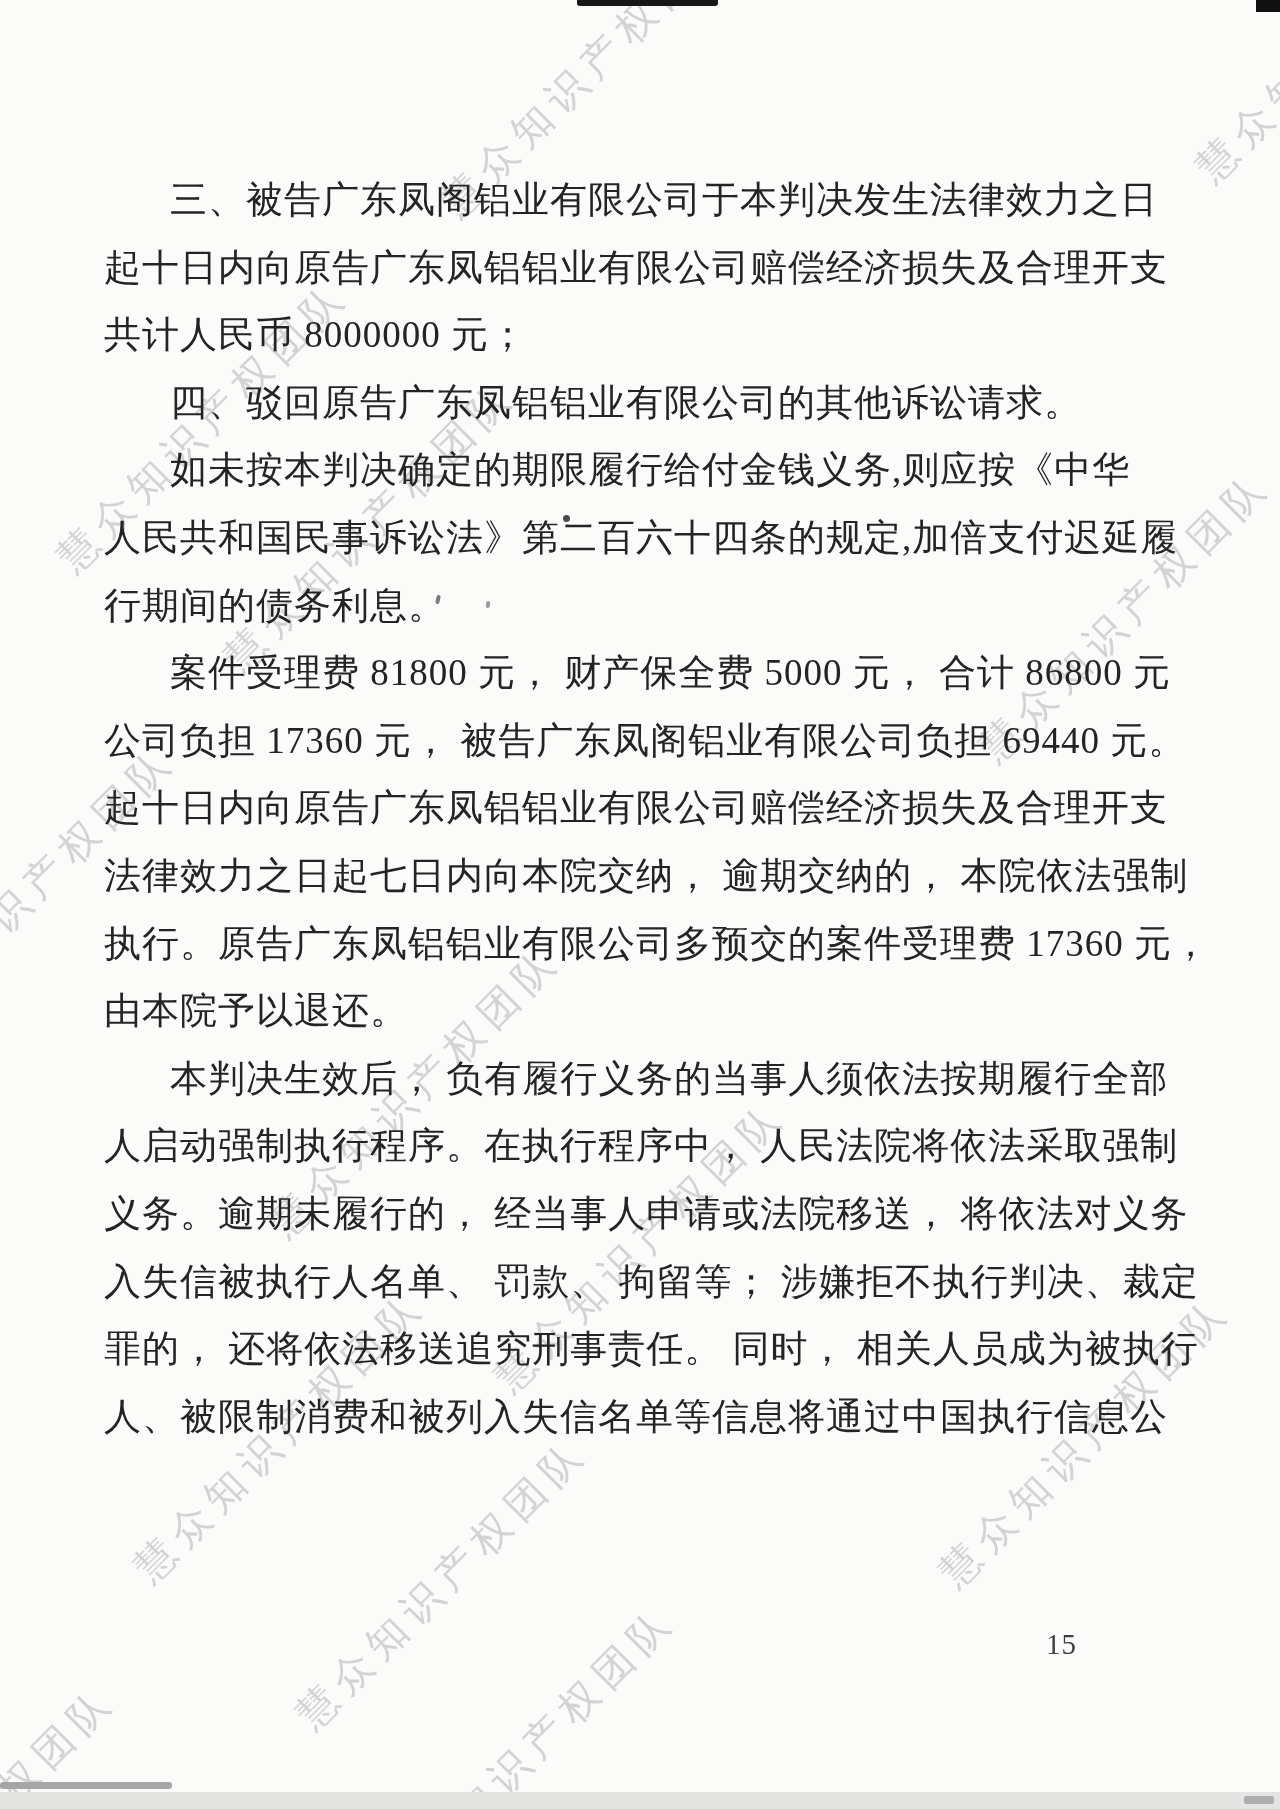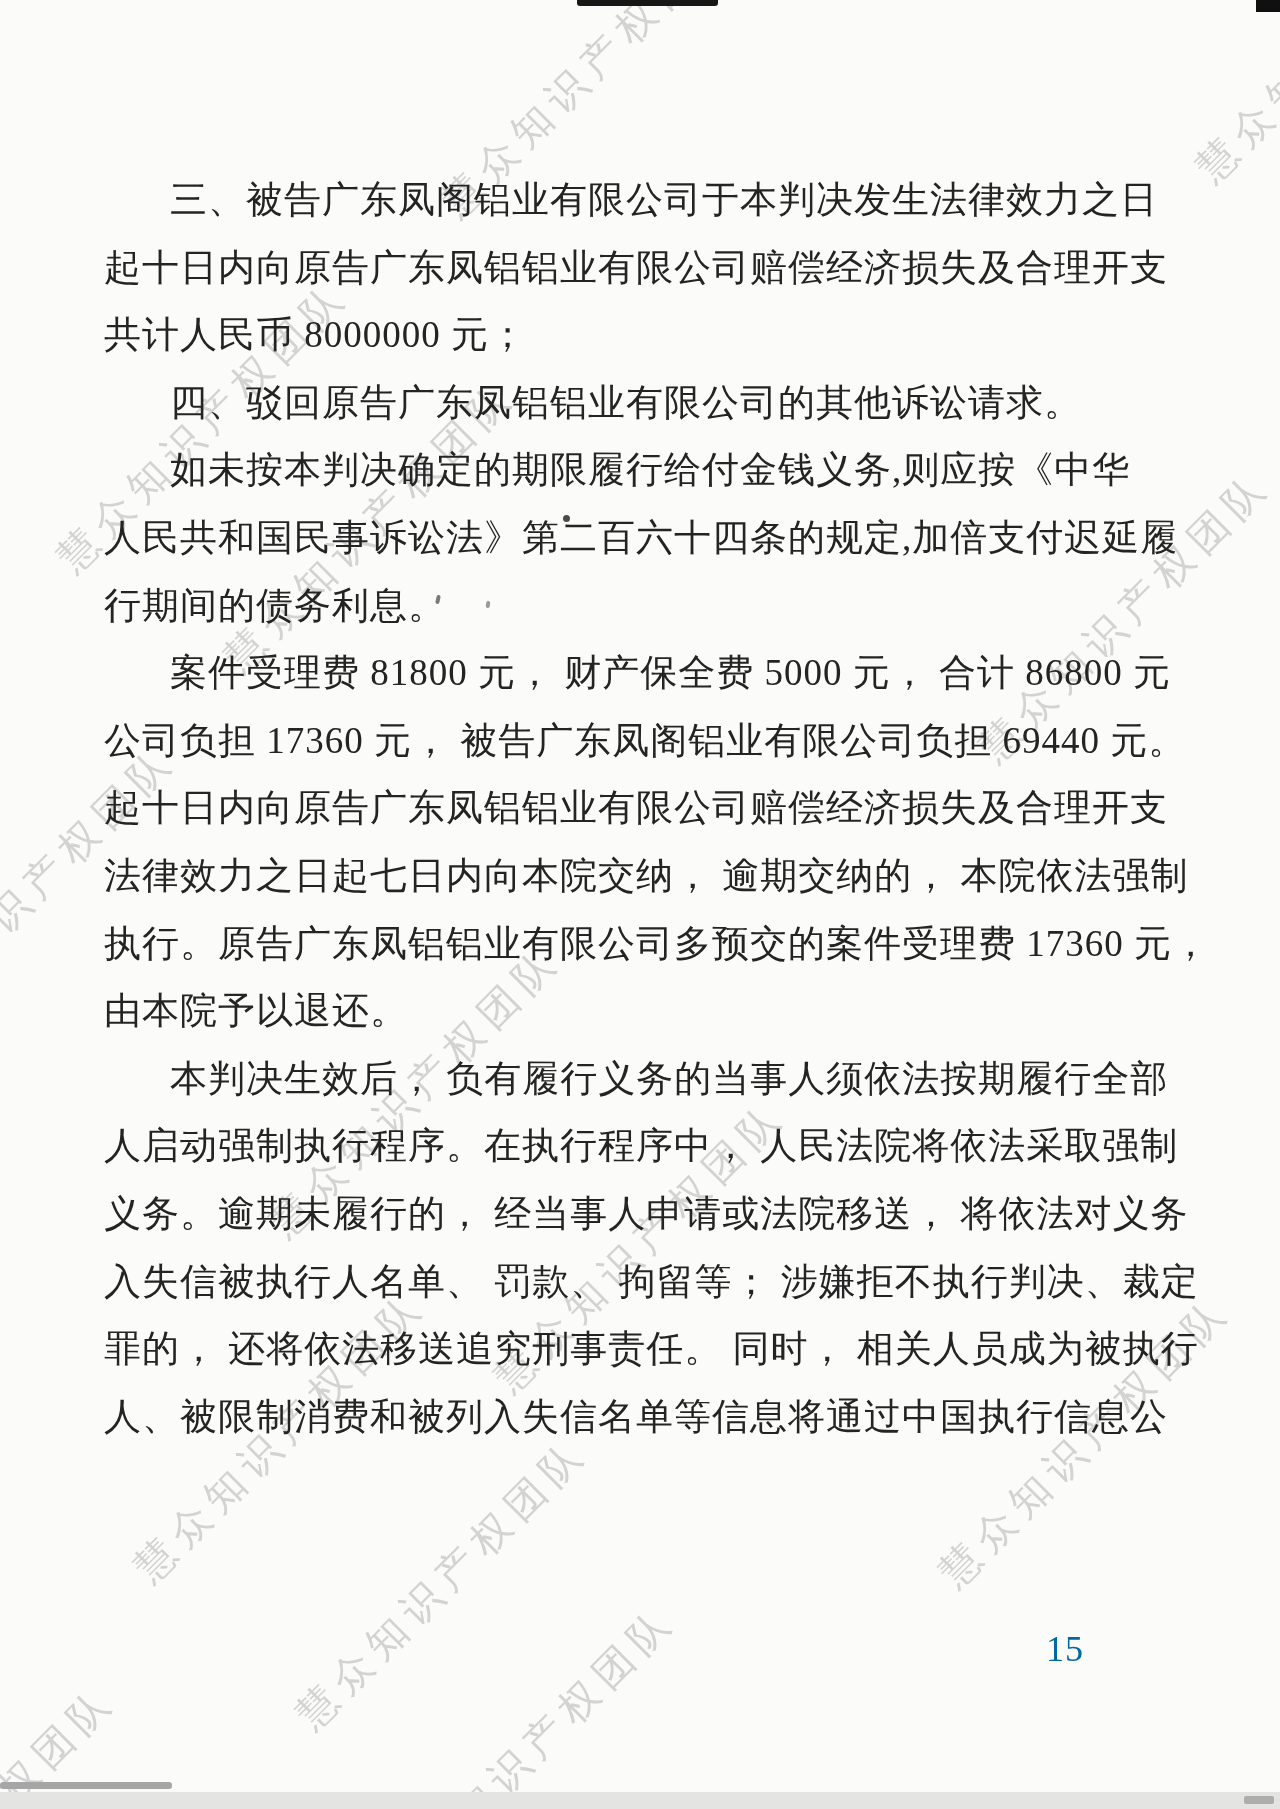--- a/index.html
+++ b/index.html
@@ -37,22 +37,22 @@
     letter-spacing:1px;
     white-space:nowrap;
     color:#242424;
   }
   .line.indent{padding-left:66px;}
   
   .page-number{
     position:absolute;
     left:1046px;
     top:1628px;
-    font-size:36px;
-    color:#0369a1;
+    font-size:29px;
+    color:#404040;
     letter-spacing:1px;
   }
   
   .artifact{position:absolute;}
   .top-bar{left:577px;top:0;width:141px;height:6px;background:#171717;border-radius:0 0 3px 3px;}
   .top-right-mark{left:1256px;top:0;width:24px;height:12px;background:#101010;}
   .mid-dot{left:563px;top:515px;width:7px;height:7px;background:#4a4a4a;border-radius:50%;}
   .speck-1{left:436px;top:595px;width:4px;height:9px;background:#7a7a7a;border-radius:2px;transform:rotate(12deg);}
   .speck-2{left:486px;top:601px;width:4px;height:7px;background:#9a9a9a;border-radius:2px;transform:rotate(8deg);}
   .bottom-streak{left:0;top:1782px;width:172px;height:7px;background:#a6a6a6;border-radius:3px;}

